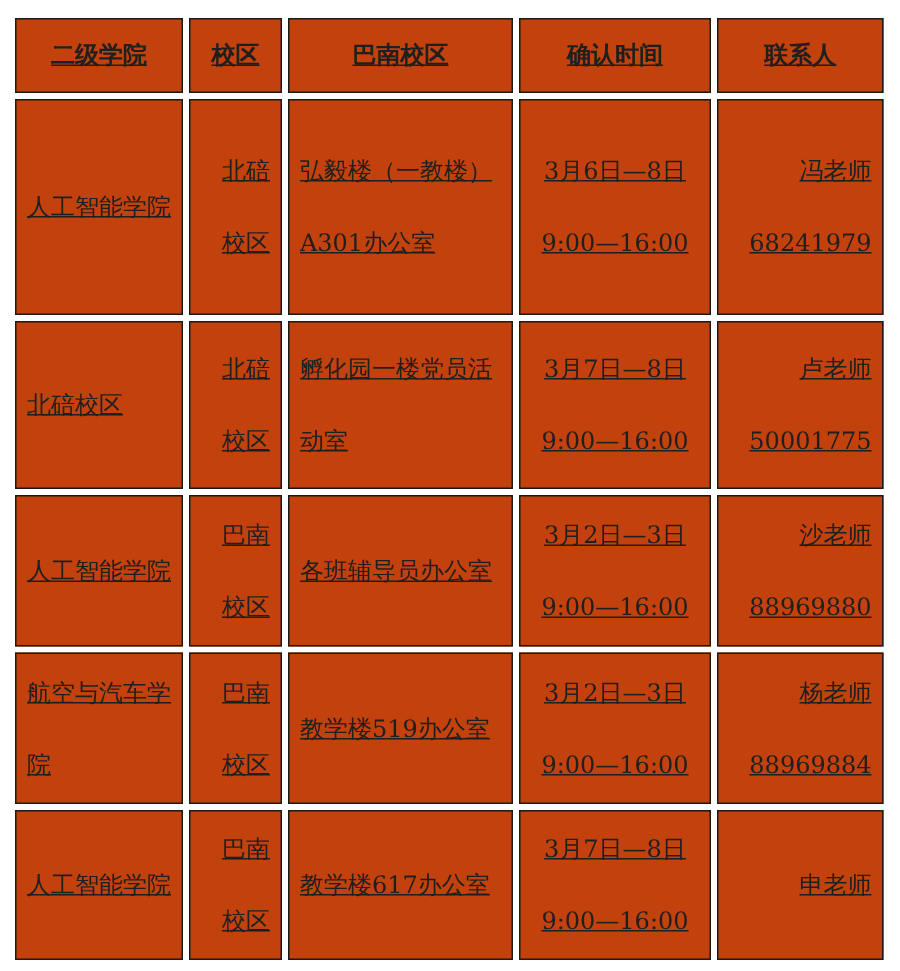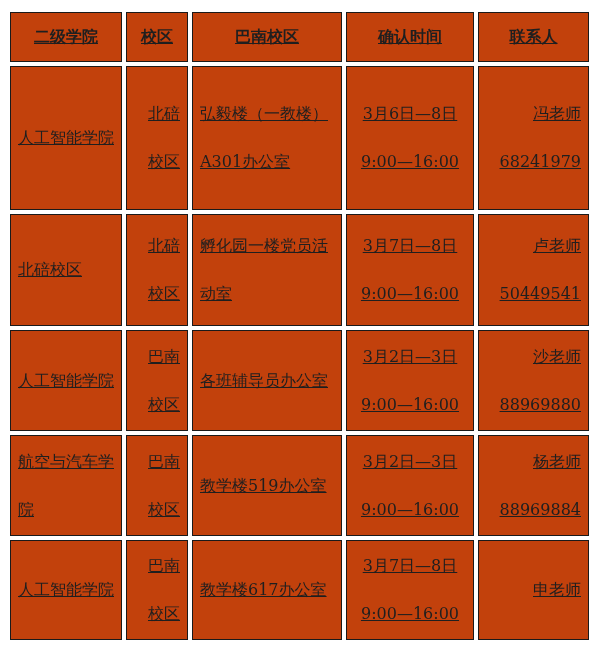--- a/index.html
+++ b/index.html
@@ -90,21 +90,21 @@
       <tr class="row-1">
         <td class="c-college">北碚校区</td>
         <td class="c-campus">北碚校区</td>
         <td class="c-location">孵化园一楼党员活动室</td>
         <td class="c-time">
           <div>3月7日—8日</div>
           <div>9:00—16:00</div>
         </td>
         <td class="c-contact">
           <div>卢老师</div>
-          <div>50449541</div>
+          <div>50001775</div>
         </td>
       </tr>
       <tr class="row-2">
         <td class="c-college">人工智能学院</td>
         <td class="c-campus">巴南校区</td>
         <td class="c-location">各班辅导员办公室</td>
         <td class="c-time">
           <div>3月2日—3日</div>
           <div>9:00—16:00</div>
         </td>

